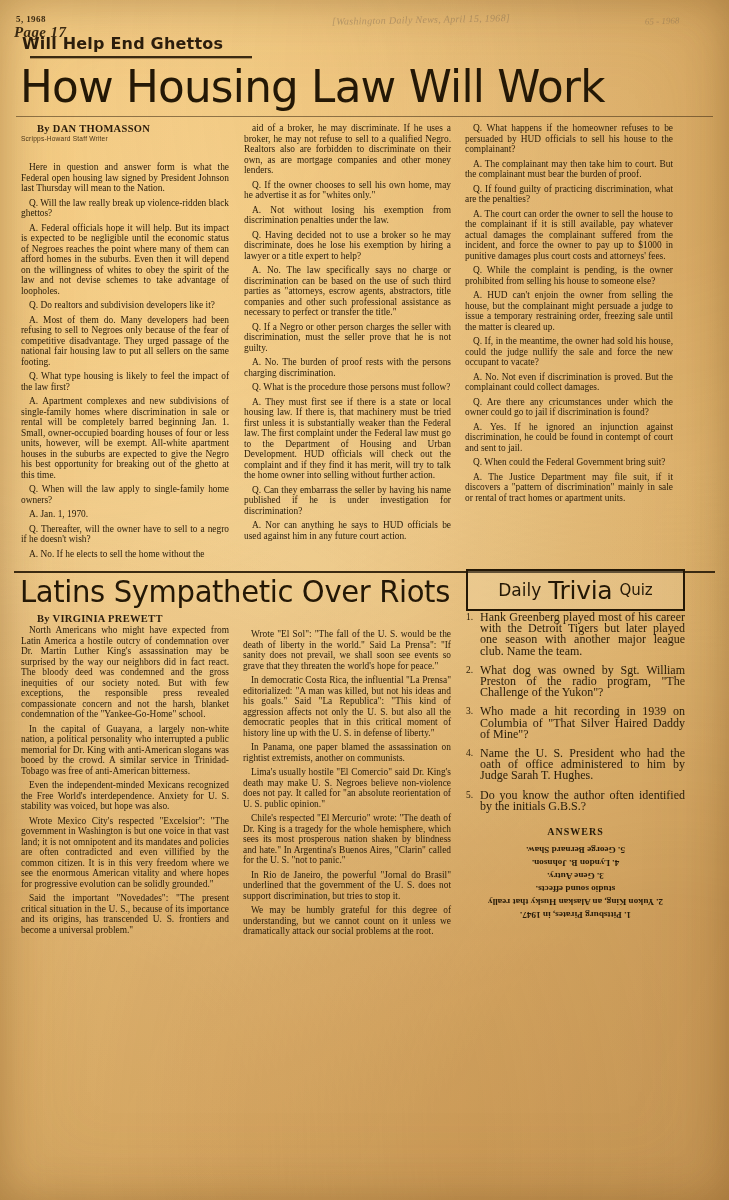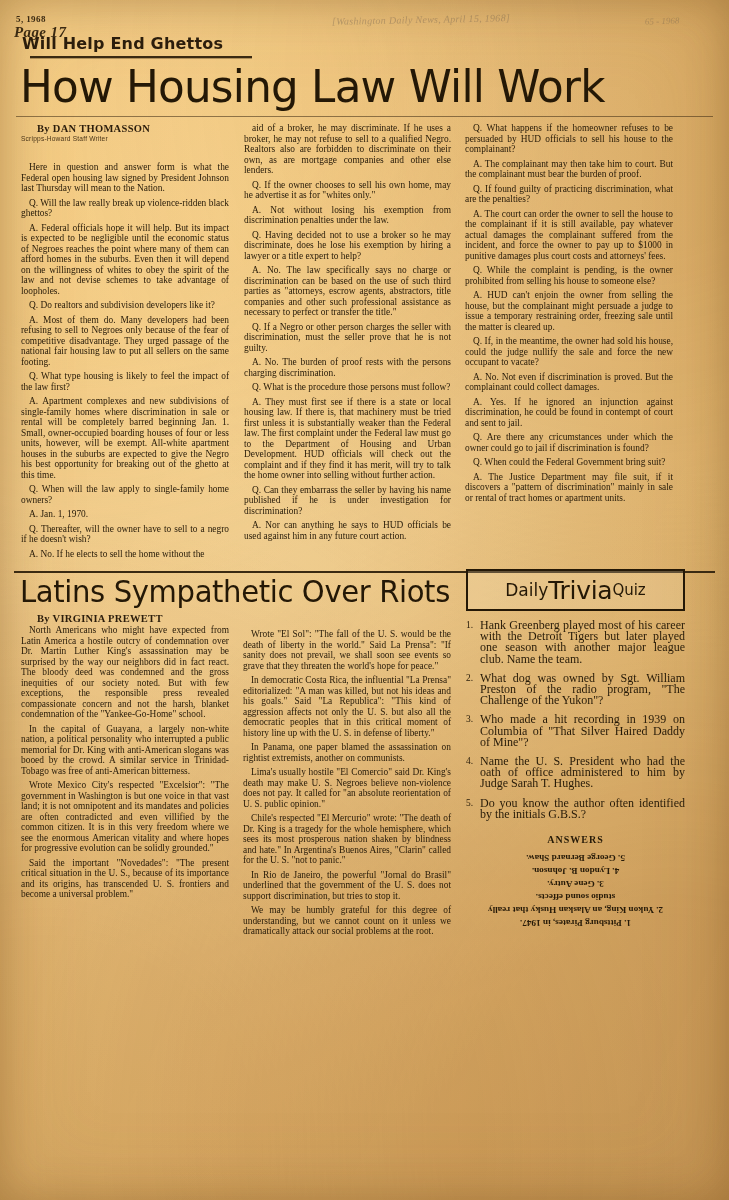--- a/index.html
+++ b/index.html
@@ -135,23 +135,23 @@
   
   .trivia{
     width:235px;
     box-sizing:border-box;
     padding:0 8px 0 8px;
     position:relative;
   }
   .trivia-head{
     border:2px solid #241806;
     height:38px;
-    display:flex;align-items:center;justify-content:center;
+    display:flex;align-items:center;justify-content:center;gap:7px;
     background:rgba(255,240,205,.20);
-    margin-bottom:9px;
+    margin-bottom:1px;
   }
   .tr-daily{font-family:"DejaVu Sans", sans-serif;font-size:17px;color:#241806;}
   .tr-trivia{font-family:"DejaVu Sans", sans-serif;font-size:25px;color:#241806;letter-spacing:-.3px;}
   .tr-quiz{font-family:"DejaVu Sans", sans-serif;font-size:15px;color:#241806;}
   ol.trivia-list{
     margin:0;padding:0 0 0 14px;
     list-style:none;counter-reset:tq;
   }
   ol.trivia-list li{
     counter-increment:tq;
@@ -218,21 +218,21 @@
           <p class="body qa">A. Apartment complexes and new subdivisions of single-family homes where discrimination in sale or rental will be completely barred beginning Jan. 1. Small, owner-occupied boarding houses of four or less units, however, will be exempt. All-white apartment houses in the suburbs are expected to give the Negro his best opportunity for breaking out of the ghetto at this time.</p>
           <p class="body qa">Q. When will the law apply to single-family home owners?</p>
           <p class="body qa">A. Jan. 1, 1970.</p>
           <p class="body qa">Q. Thereafter, will the owner have to sell to a negro if he doesn't wish?</p>
           <p class="body qa">A. No. If he elects to sell the home without the</p>
         </div>
       </div>
 
       <div class="col c2">
         <div>
-          <p class="body">aid of a broker, he may discriminate. If he uses a broker, he may not refuse to sell to a qualified Negro. Realtors also are forbidden to discriminate on their own, as are mortgage companies and other else lenders.</p>
+          <p class="body">aid of a broker, he may discriminate. If he uses a broker, he may not refuse to sell to a qualified Negro. Realtors also are forbidden to discriminate on their own, as are mortgage companies and other money lenders.</p>
           <p class="body qa">Q. If the owner chooses to sell his own home, may he advertise it as for "whites only."</p>
           <p class="body qa">A. Not without losing his exemption from discrimination penalties under the law.</p>
           <p class="body qa">Q. Having decided not to use a broker so he may discriminate, does he lose his exemption by hiring a lawyer or a title expert to help?</p>
           <p class="body qa">A. No. The law specifically says no charge or discrimination can be based on the use of such third parties as "attorneys, escrow agents, abstractors, title companies and other such professional assistance as necessary to perfect or transfer the title."</p>
           <p class="body qa">Q. If a Negro or other person charges the seller with discrimination, must the seller prove that he is not guilty.</p>
           <p class="body qa">A. No. The burden of proof rests with the persons charging discrimination.</p>
           <p class="body qa">Q. What is the procedure those persons must follow?</p>
           <p class="body qa">A. They must first see if there is a state or local housing law. If there is, that machinery must be tried first unless it is substantially weaker than the Federal law. The first complaint under the Federal law must go to the Department of Housing and Urban Development. HUD officials will check out the complaint and if they find it has merit, will try to talk the home owner into selling without further action.</p>
           <p class="body qa">Q. Can they embarrass the seller by having his name published if he is under investigation for discrimination?</p>
           <p class="body qa">A. Nor can anything he says to HUD officials be used against him in any future court action.</p>
@@ -242,42 +242,43 @@
       <div class="col c3">
         <div>
           <p class="body qa">Q. What happens if the homeowner refuses to be persuaded by HUD officials to sell his house to the complainant?</p>
           <p class="body qa">A. The complainant may then take him to court. But the complainant must bear the burden of proof.</p>
           <p class="body qa">Q. If found guilty of practicing discrimination, what are the penalties?</p>
           <p class="body qa">A. The court can order the owner to sell the house to the complainant if it is still available, pay whatever actual damages the complainant suffered from the incident, and force the owner to pay up to $1000 in punitive damages plus court costs and attorneys' fees.</p>
           <p class="body qa">Q. While the complaint is pending, is the owner prohibited from selling his house to someone else?</p>
           <p class="body qa">A. HUD can't enjoin the owner from selling the house, but the complainant might persuade a judge to issue a temporary restraining order, freezing sale until the matter is cleared up.</p>
           <p class="body qa">Q. If, in the meantime, the owner had sold his house, could the judge nullify the sale and force the new occupant to vacate?</p>
           <p class="body qa">A. No. Not even if discrimination is proved. But the complainant could collect damages.</p>
+          <p class="body qa">Q. Are there any cricumstances under which the owner could go to jail if discrimination is found?</p>
           <p class="body qa">A. Yes. If he ignored an injunction against discrimination, he could be found in contempt of court and sent to jail.</p>
-          <p class="body qa">Q. Are there any cricumstances under which the owner could go to jail if discrimination is found?</p>
           <p class="body qa">Q. When could the Federal Government bring suit?</p>
           <p class="body qa">A. The Justice Department may file suit, if it discovers a "pattern of discrimination" mainly in sale or rental of tract homes or apartment units.</p>
         </div>
       </div>
 
     </div>
 
     <div class="deck2">
       <div class="rule-heavy"></div>
 
       <div style="display:flex;align-items:flex-end;">
         <h2 class="headline2">Latins Sympathetic Over Riots</h2>
       </div>
 
       <div class="deck2-cols">
 
         <div class="col">
           <div class="byline">By VIRGINIA PREWETT</div>
           <p class="body">North Americans who might have expected from Latin America a hostile outcry of condemnation over Dr. Martin Luther King's assassination may be surprised by the way our neighbors did in fact react. The bloody deed was condemned and the gross inequities of our society noted. But with few exceptions, the responsible press revealed compassionate concern and not the harsh, blanket condemnation of the "Yankee-Go-Home" school.</p>
           <p class="body">In the capital of Guayana, a largely non-white nation, a political personality who interrupted a public memorial for Dr. King with anti-American slogans was booed by the crowd. A similar service in Trinidad-Tobago was free of anti-American bitterness.</p>
+          <p class="body">Even the independent-minded Mexicans recognized the Free World's interdependence. Anxiety for U. S. stability was voiced, but hope was also.</p>
           <p class="body">Wrote Mexico City's respected "Excelsior": "The government in Washington is but one voice in that vast land; it is not omnipotent and its mandates and policies are often contradicted and even villified by the common citizen. It is in this very freedom where we see the enormous American vitality and where hopes for progressive evolution can be solidly grounded."</p>
           <p class="body">Said the important "Novedades": "The present critical situation in the U. S., because of its importance and its origins, has transcended U. S. frontiers and become a universal problem."</p>
         </div>
 
         <div class="col">
           <p class="body" style="margin-top:16px;">Wrote "El Sol": "The fall of the U. S. would be the death of liberty in the world." Said La Prensa": "If sanity does not prevail, we shall soon see events so grave that they threaten the world's hope for peace."</p>
           <p class="body">In democratic Costa Rica, the influential "La Prensa" editorialized: "A man was killed, but not his ideas and his goals." Said "La Republica": "This kind of aggression affects not only the U. S. but also all the democratic peoples that in this critical moment of history line up with the U. S. in defense of liberty."</p>
           <p class="body">In Panama, one paper blamed the assassination on rightist extremists, another on communists.</p>
           <p class="body">Lima's usually hostile "El Comercio" said Dr. King's death may make U. S. Negroes believe non-violence does not pay. It called for "an absolute reorientation of U. S. public opinion."</p>
           <p class="body">Chile's respected "El Mercurio" wrote: "The death of Dr. King is a tragedy for the whole hemisphere, which sees its most prosperous nation shaken by blindness and hate." In Argentina's Buenos Aires, "Clarin" called for the U. S. "not to panic."</p>

